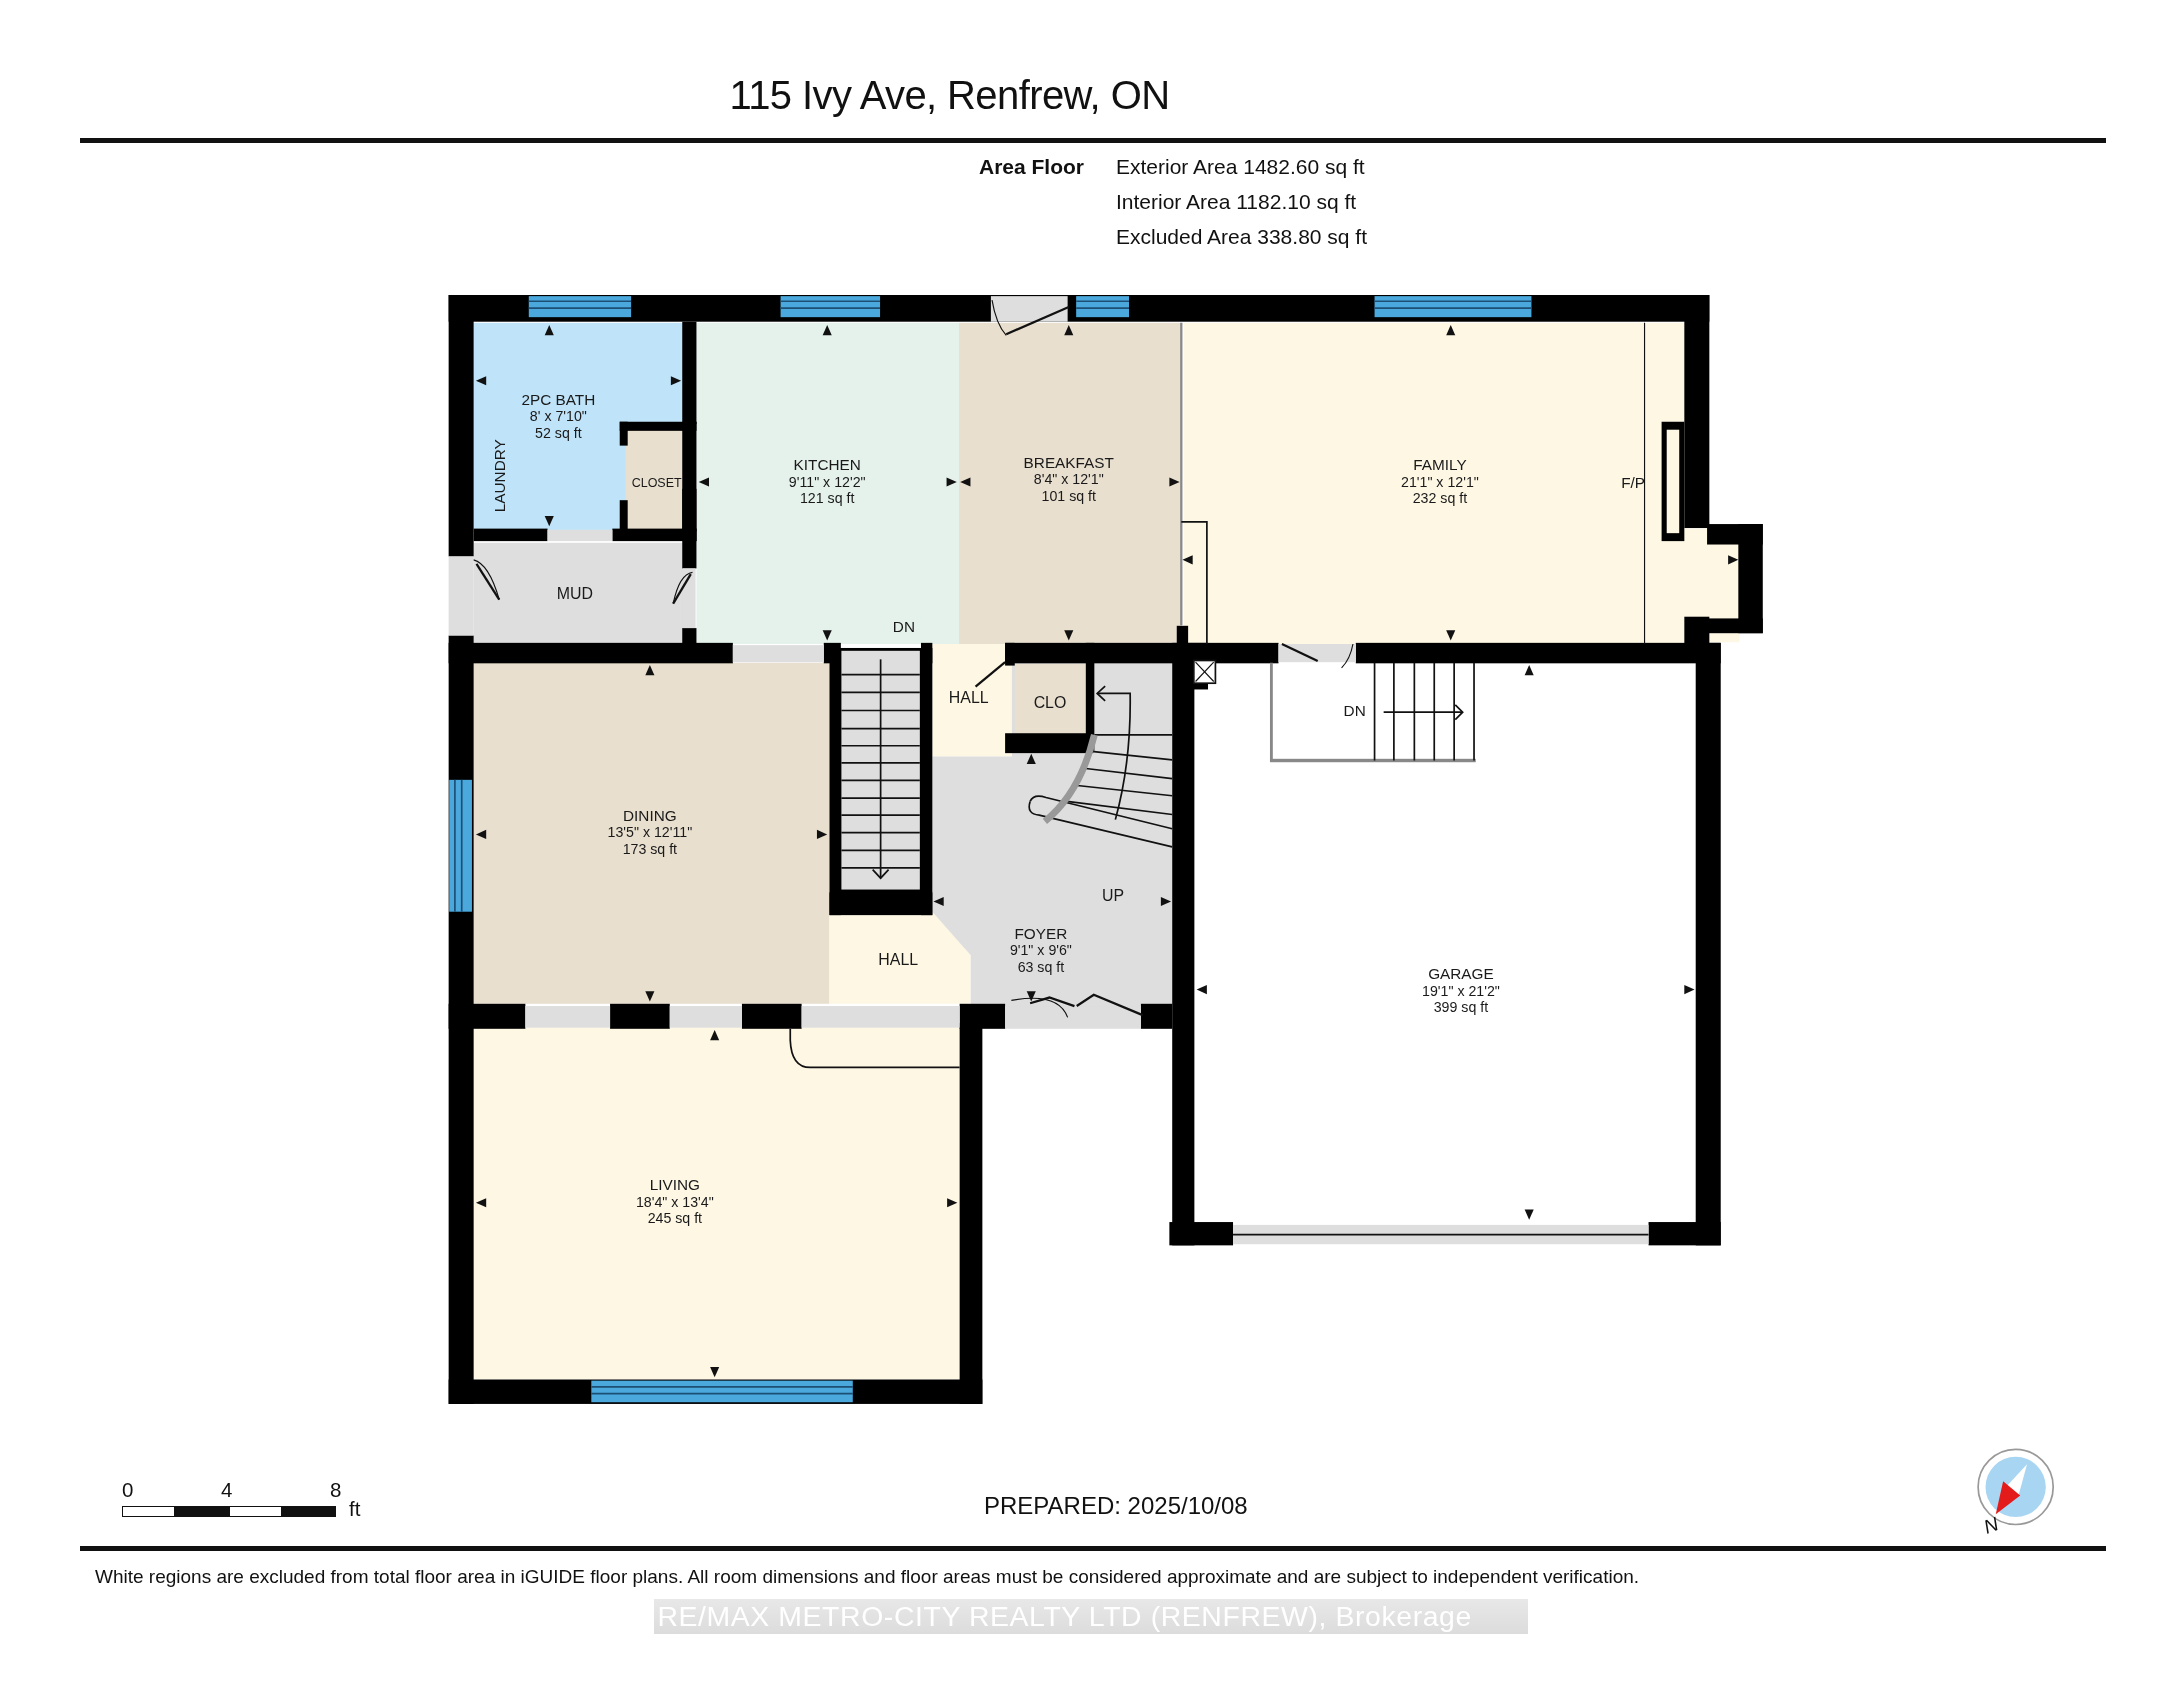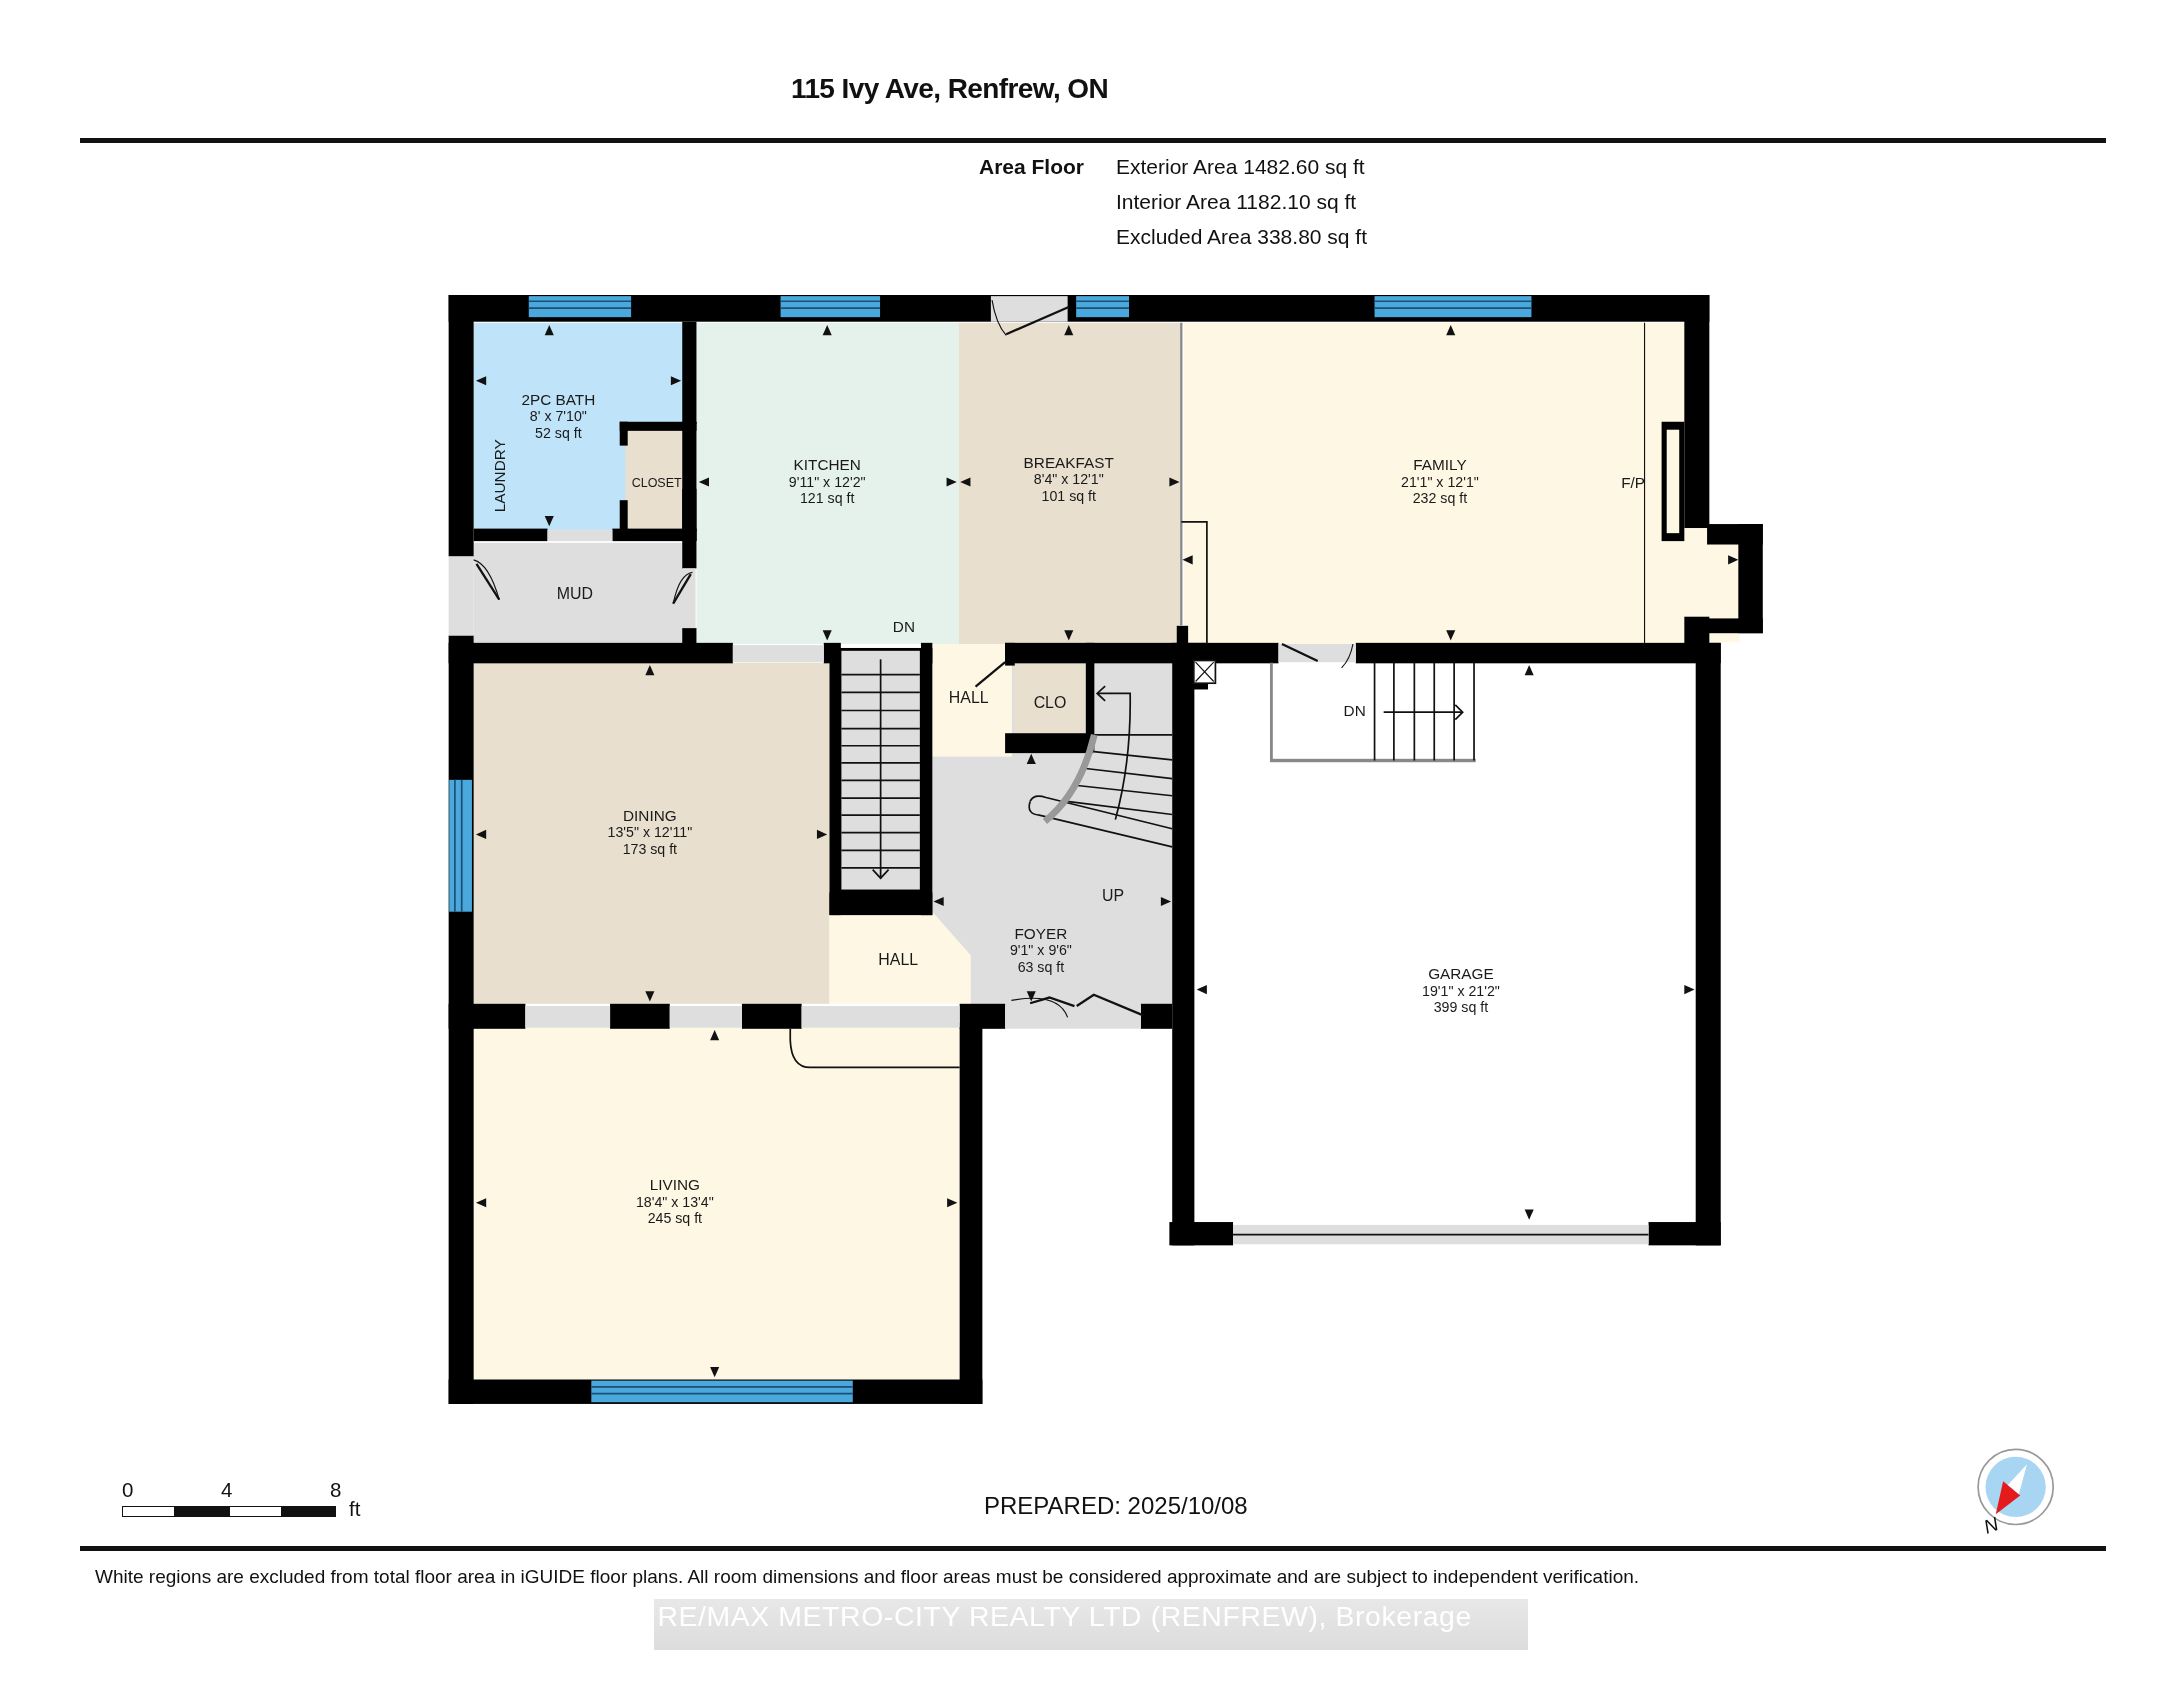--- a/index.html
+++ b/index.html
@@ -1,28 +1,28 @@
 <!DOCTYPE html>
 <html style="font-size:9px"><head>
 <meta charset="utf-8">
 <style>
   html, body { margin: 0; padding: 0; background: #ffffff; }
   body { width: 2183px; height: 1687px; position: relative; overflow: hidden; font-family: "Liberation Sans", sans-serif; color: #111; }
-  .title { position: absolute; left: 0; width: 1899px; top: 73px; text-align: center; font-size: 28px; font-weight: bold; letter-spacing: -0.6px; }
+  .title { position: absolute; left: 0; width: 1899px; top: 73px; text-align: center; font-size: 40px; font-weight: normal; letter-spacing: -0.6px; }
   .rule { position: absolute; background: #111; }
   .floor-label { position: absolute; left: 979px; top: 155px; font-size: 21px; font-weight: bold; }
   .area-line { position: absolute; left: 1116px; font-size: 21px; }
   .plan { position: absolute; left: 0; top: 0; width: 2183px; height: 1687px; }
   .room-text { font-family: "Liberation Sans", sans-serif; text-anchor: middle; fill: #1a1a1a; }
   .scale { position: absolute; left: 122px; top: 1478px; }
   .scale-num { position: absolute; font-size: 20.5px; top: 0; }
   .scale-bar { position: absolute; top: 28.4px; height: 10.2px; border: 1.1px solid #111; box-sizing: border-box; }
   .prepared { position: absolute; left: 984px; top: 1492px; font-size: 24px; }
   .disclaimer { position: absolute; left: 86px; top: 1566px; font-size: 19px; margin-left: 9px; }
-  .watermark { position: absolute; left: 654px; top: 1599px; width: 874px; height: 51px; background: linear-gradient(#e8e8e8, #dcdcdc); color: #ffffff; font-size: 28.4px; line-height: 35px; text-align: left; padding-left: 3.4px; box-sizing: border-box; letter-spacing: 0.6px; }
+  .watermark { position: absolute; left: 654px; top: 1599px; width: 874px; height: 35px; background: linear-gradient(#e8e8e8, #dcdcdc); color: #ffffff; font-size: 28.4px; line-height: 35px; text-align: left; padding-left: 3.4px; box-sizing: border-box; letter-spacing: 0.6px; }
   .compass { position: absolute; left: 1973px; top: 1447px; }
 </style>
 </head>
 <body>
 
 <div class="title">115 Ivy Ave, Renfrew, ON</div>
 <div class="rule" style="left:80px; top:138px; width:2026px; height:4.5px;"></div>
 
 <div class="floor-label">Area Floor</div>
 <div class="area-line" style="top:155px;">Exterior Area 1482.60 sq ft</div>

